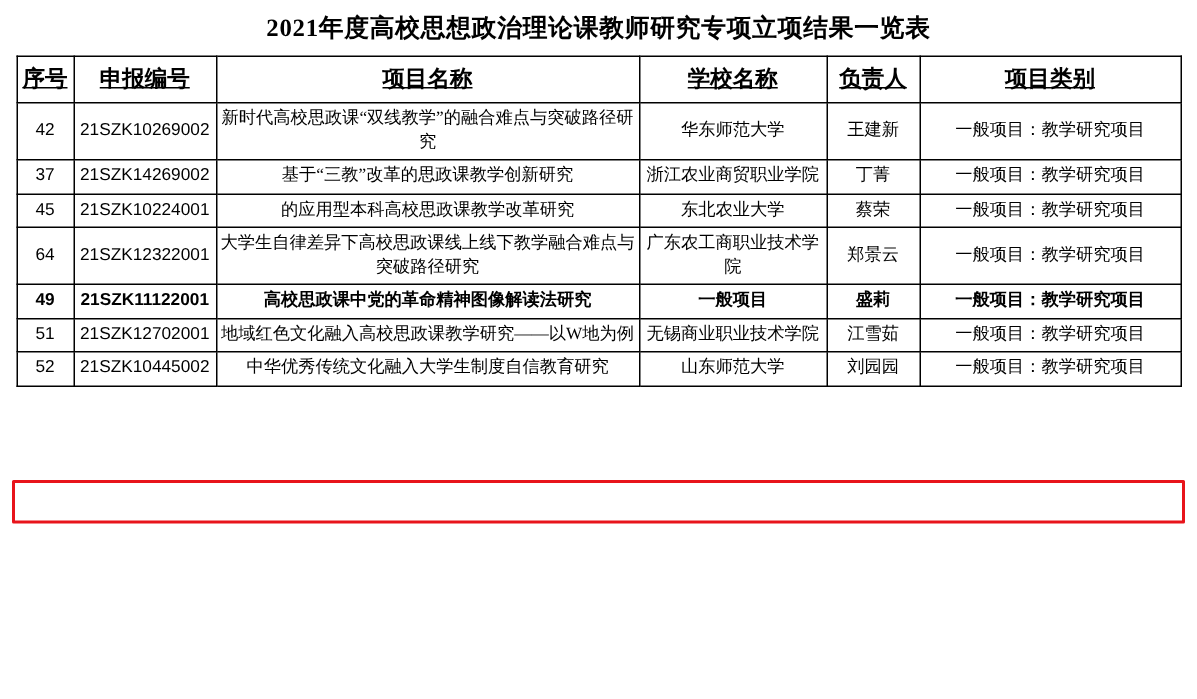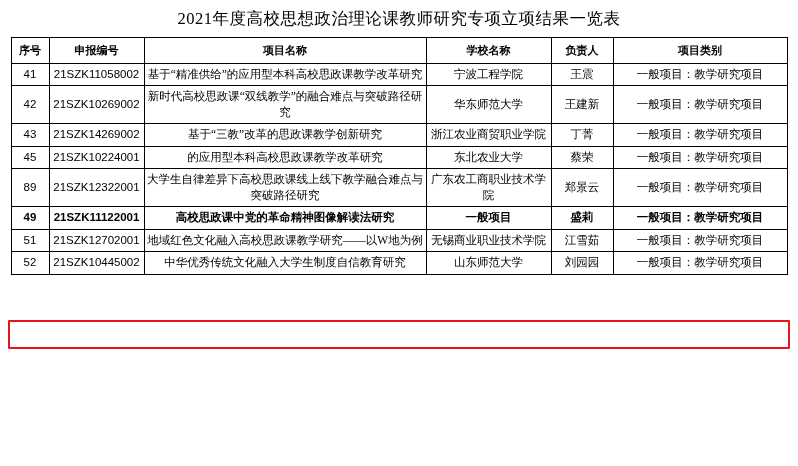--- a/index.html
+++ b/index.html
@@ -17,21 +17,21 @@
   .page {
     position: relative;
     width: 798px;
     height: 466px;
     box-sizing: border-box;
     padding: 0;
   }
   .doc-title {
     text-align: center;
     font-size: 16.5px;
-    font-weight: normal;
+    font-weight: bold;
     letter-spacing: 0.5px;
     padding: 8px 0 7px 0;
     color: #000;
   }
   table.main {
     border-collapse: collapse;
     table-layout: fixed;
     width: 776px;
     margin: 0 auto;
     border: 1.4px solid #000;
@@ -40,22 +40,23 @@
     border: 1px solid #000;
     text-align: center;
     vertical-align: middle;
     font-size: 11.5px;
     line-height: 1.35;
     padding: 3px 2px;
     word-break: break-all;
   }
   table.main th {
     font-weight: bold;
-    font-size: 11px;
+    font-size: 15px;
     padding: 5px 2px;
+    text-decoration: underline;
   }
   
   col.c0 { width: 38px; }
   col.c1 { width: 95px; }
   col.c2 { width: 282px; }
   col.c3 { width: 125px; }
   col.c4 { width: 62px; }
   col.c5 { width: 174px; }
 
   td.num, td.code {
@@ -102,53 +103,45 @@
         <th>序号</th>
         <th>申报编号</th>
         <th>项目名称</th>
         <th>学校名称</th>
         <th>负责人</th>
         <th>项目类别</th>
       </tr>
     </thead>
     <tbody id="table-body">
         <tr>
-          <td class="num">41</td>
-          <td class="code">21SZK11058002</td>
-          <td class="name">基于“精准供给”的应用型本科高校思政课教学改革研究</td>
-          <td class="school">宁波工程学院</td>
-          <td class="leader">王震</td>
-          <td class="category">一般项目：教学研究项目</td>
-        </tr>
-        <tr>
           <td class="num">42</td>
           <td class="code">21SZK10269002</td>
           <td class="name">新时代高校思政课“双线教学”的融合难点与突破路径研究</td>
           <td class="school">华东师范大学</td>
           <td class="leader">王建新</td>
           <td class="category">一般项目：教学研究项目</td>
         </tr>
         <tr>
-          <td class="num">43</td>
+          <td class="num">37</td>
           <td class="code">21SZK14269002</td>
           <td class="name">基于“三教”改革的思政课教学创新研究</td>
           <td class="school">浙江农业商贸职业学院</td>
           <td class="leader">丁菁</td>
           <td class="category">一般项目：教学研究项目</td>
         </tr>
         <tr>
           <td class="num">45</td>
           <td class="code">21SZK10224001</td>
           <td class="name">的应用型本科高校思政课教学改革研究</td>
           <td class="school">东北农业大学</td>
           <td class="leader">蔡荣</td>
           <td class="category">一般项目：教学研究项目</td>
         </tr>
         <tr>
-          <td class="num">89</td>
+          <td class="num">64</td>
           <td class="code">21SZK12322001</td>
           <td class="name">大学生自律差异下高校思政课线上线下教学融合难点与突破路径研究</td>
           <td class="school">广东农工商职业技术学院</td>
           <td class="leader">郑景云</td>
           <td class="category">一般项目：教学研究项目</td>
         </tr>
         <tr class="highlight">
           <td class="num">49</td>
           <td class="code">21SZK11122001</td>
           <td class="name">高校思政课中党的革命精神图像解读法研究</td>

